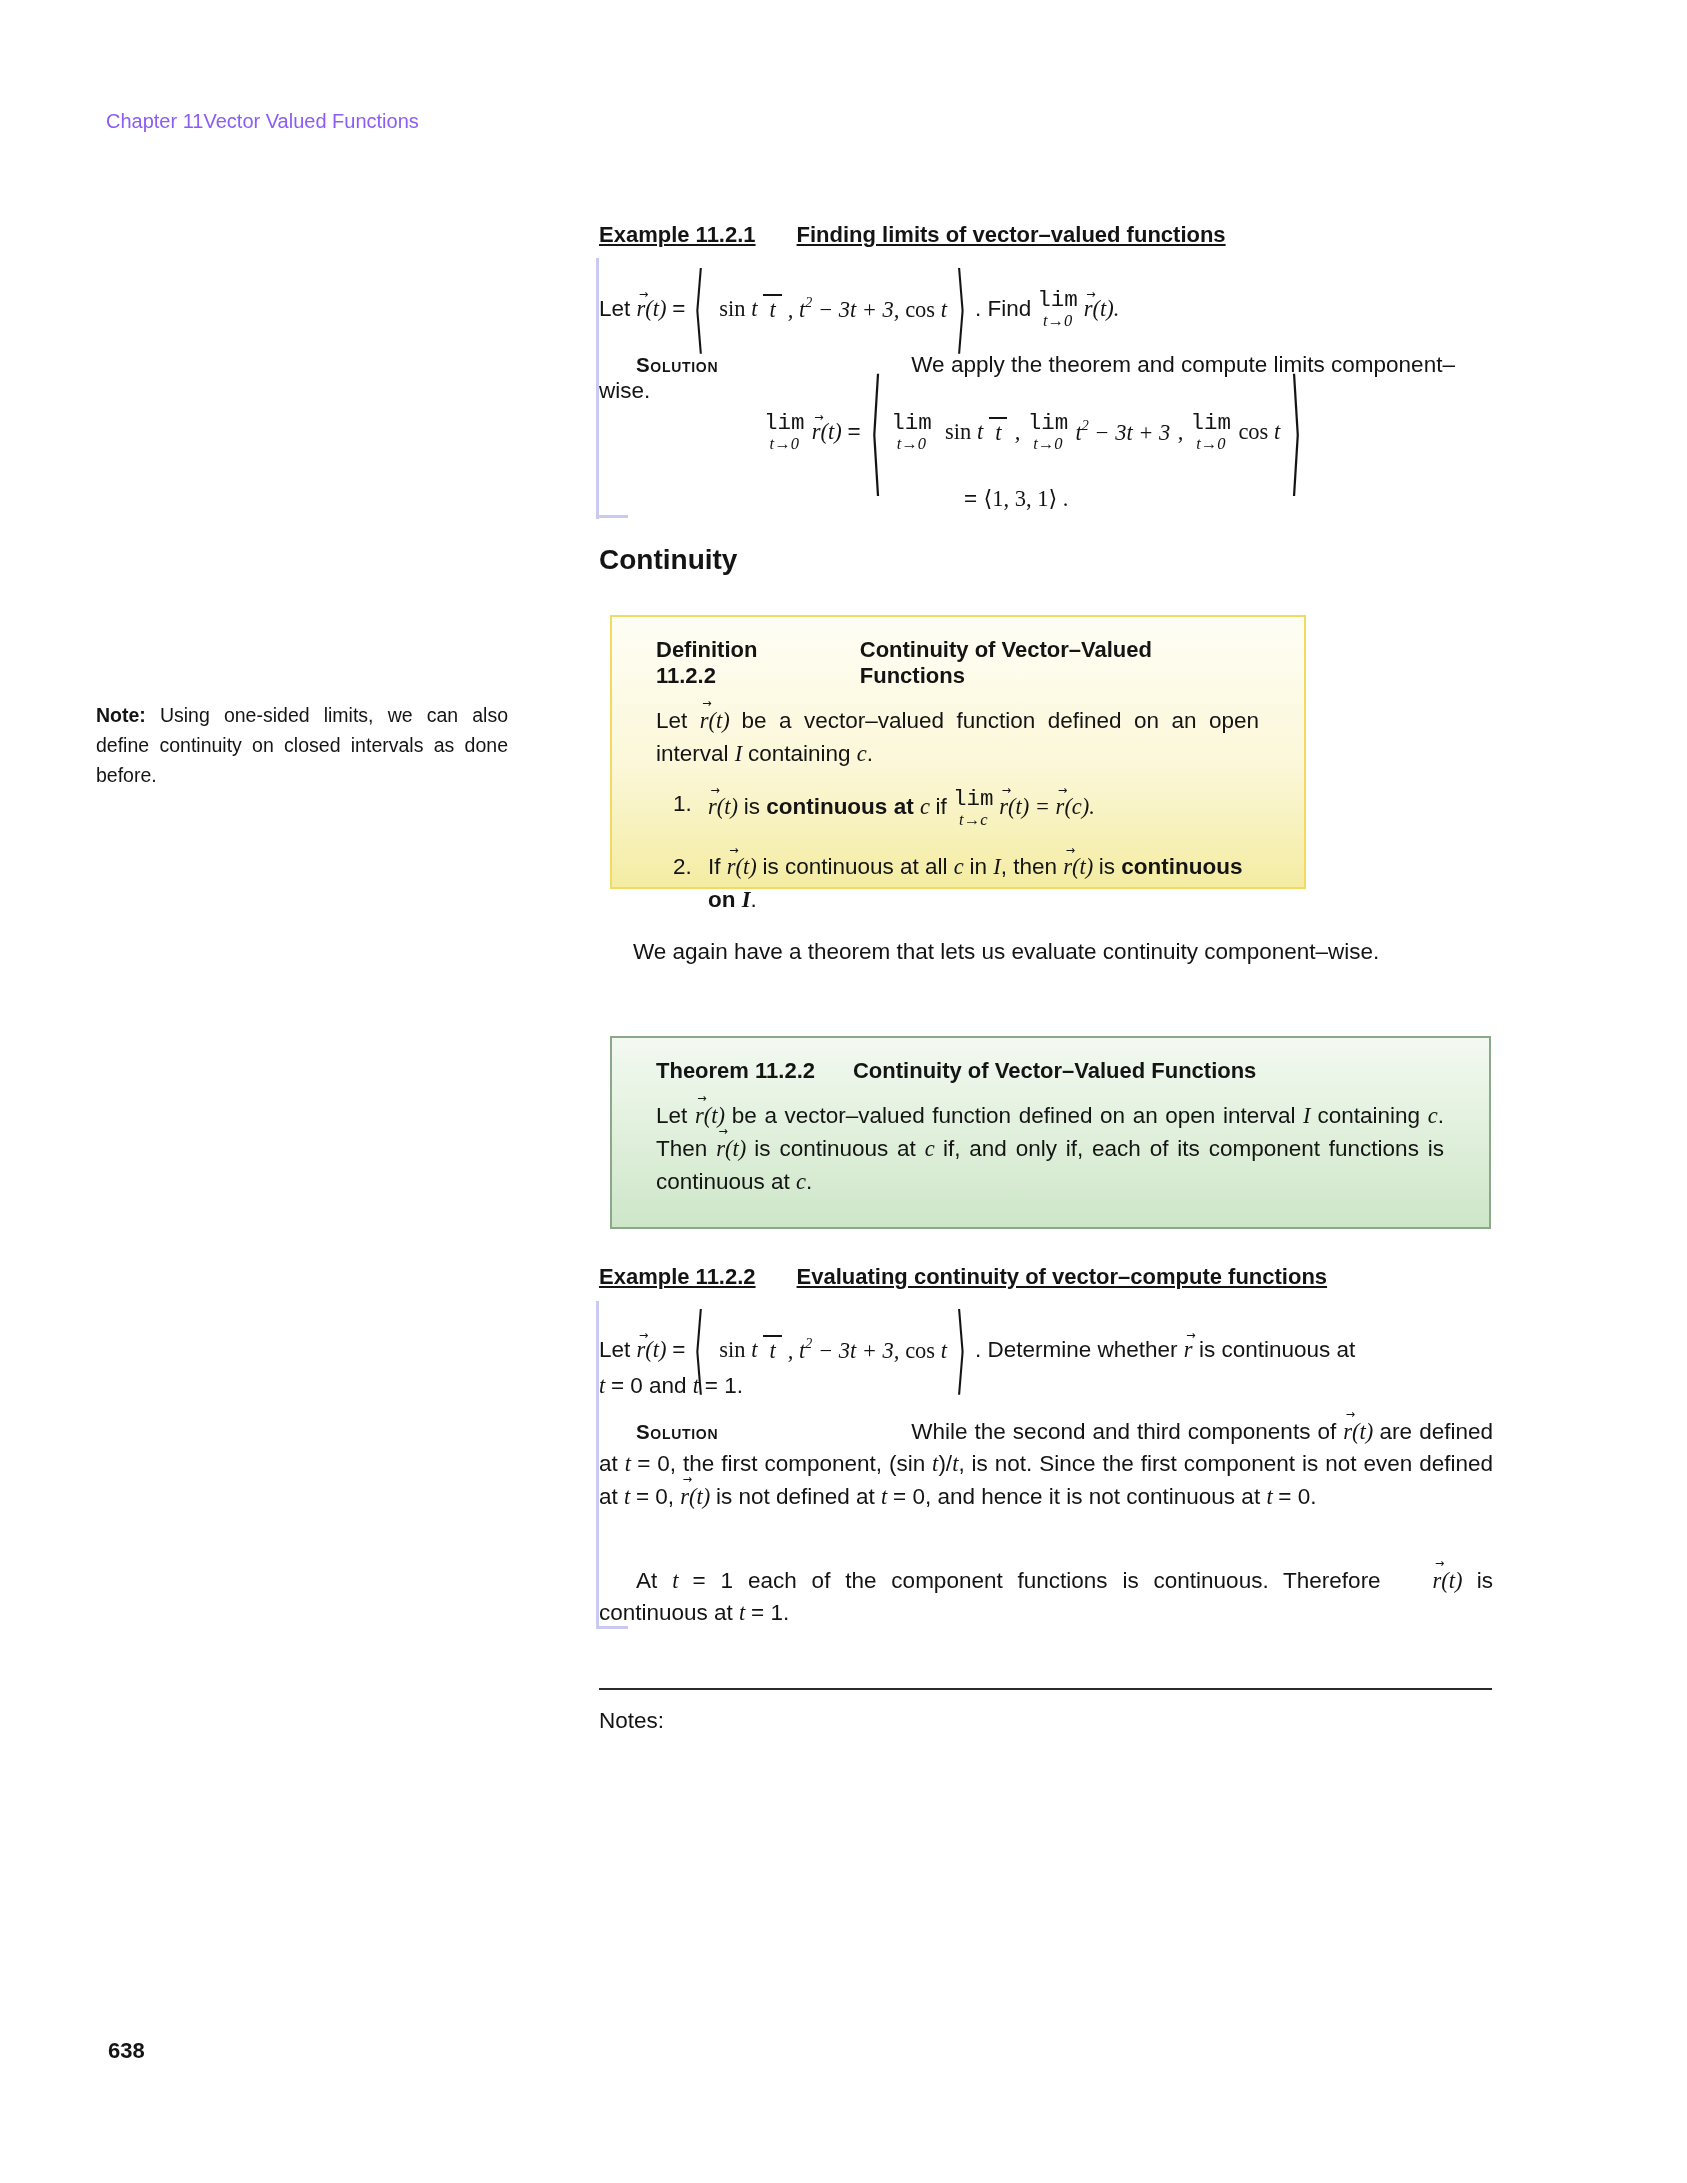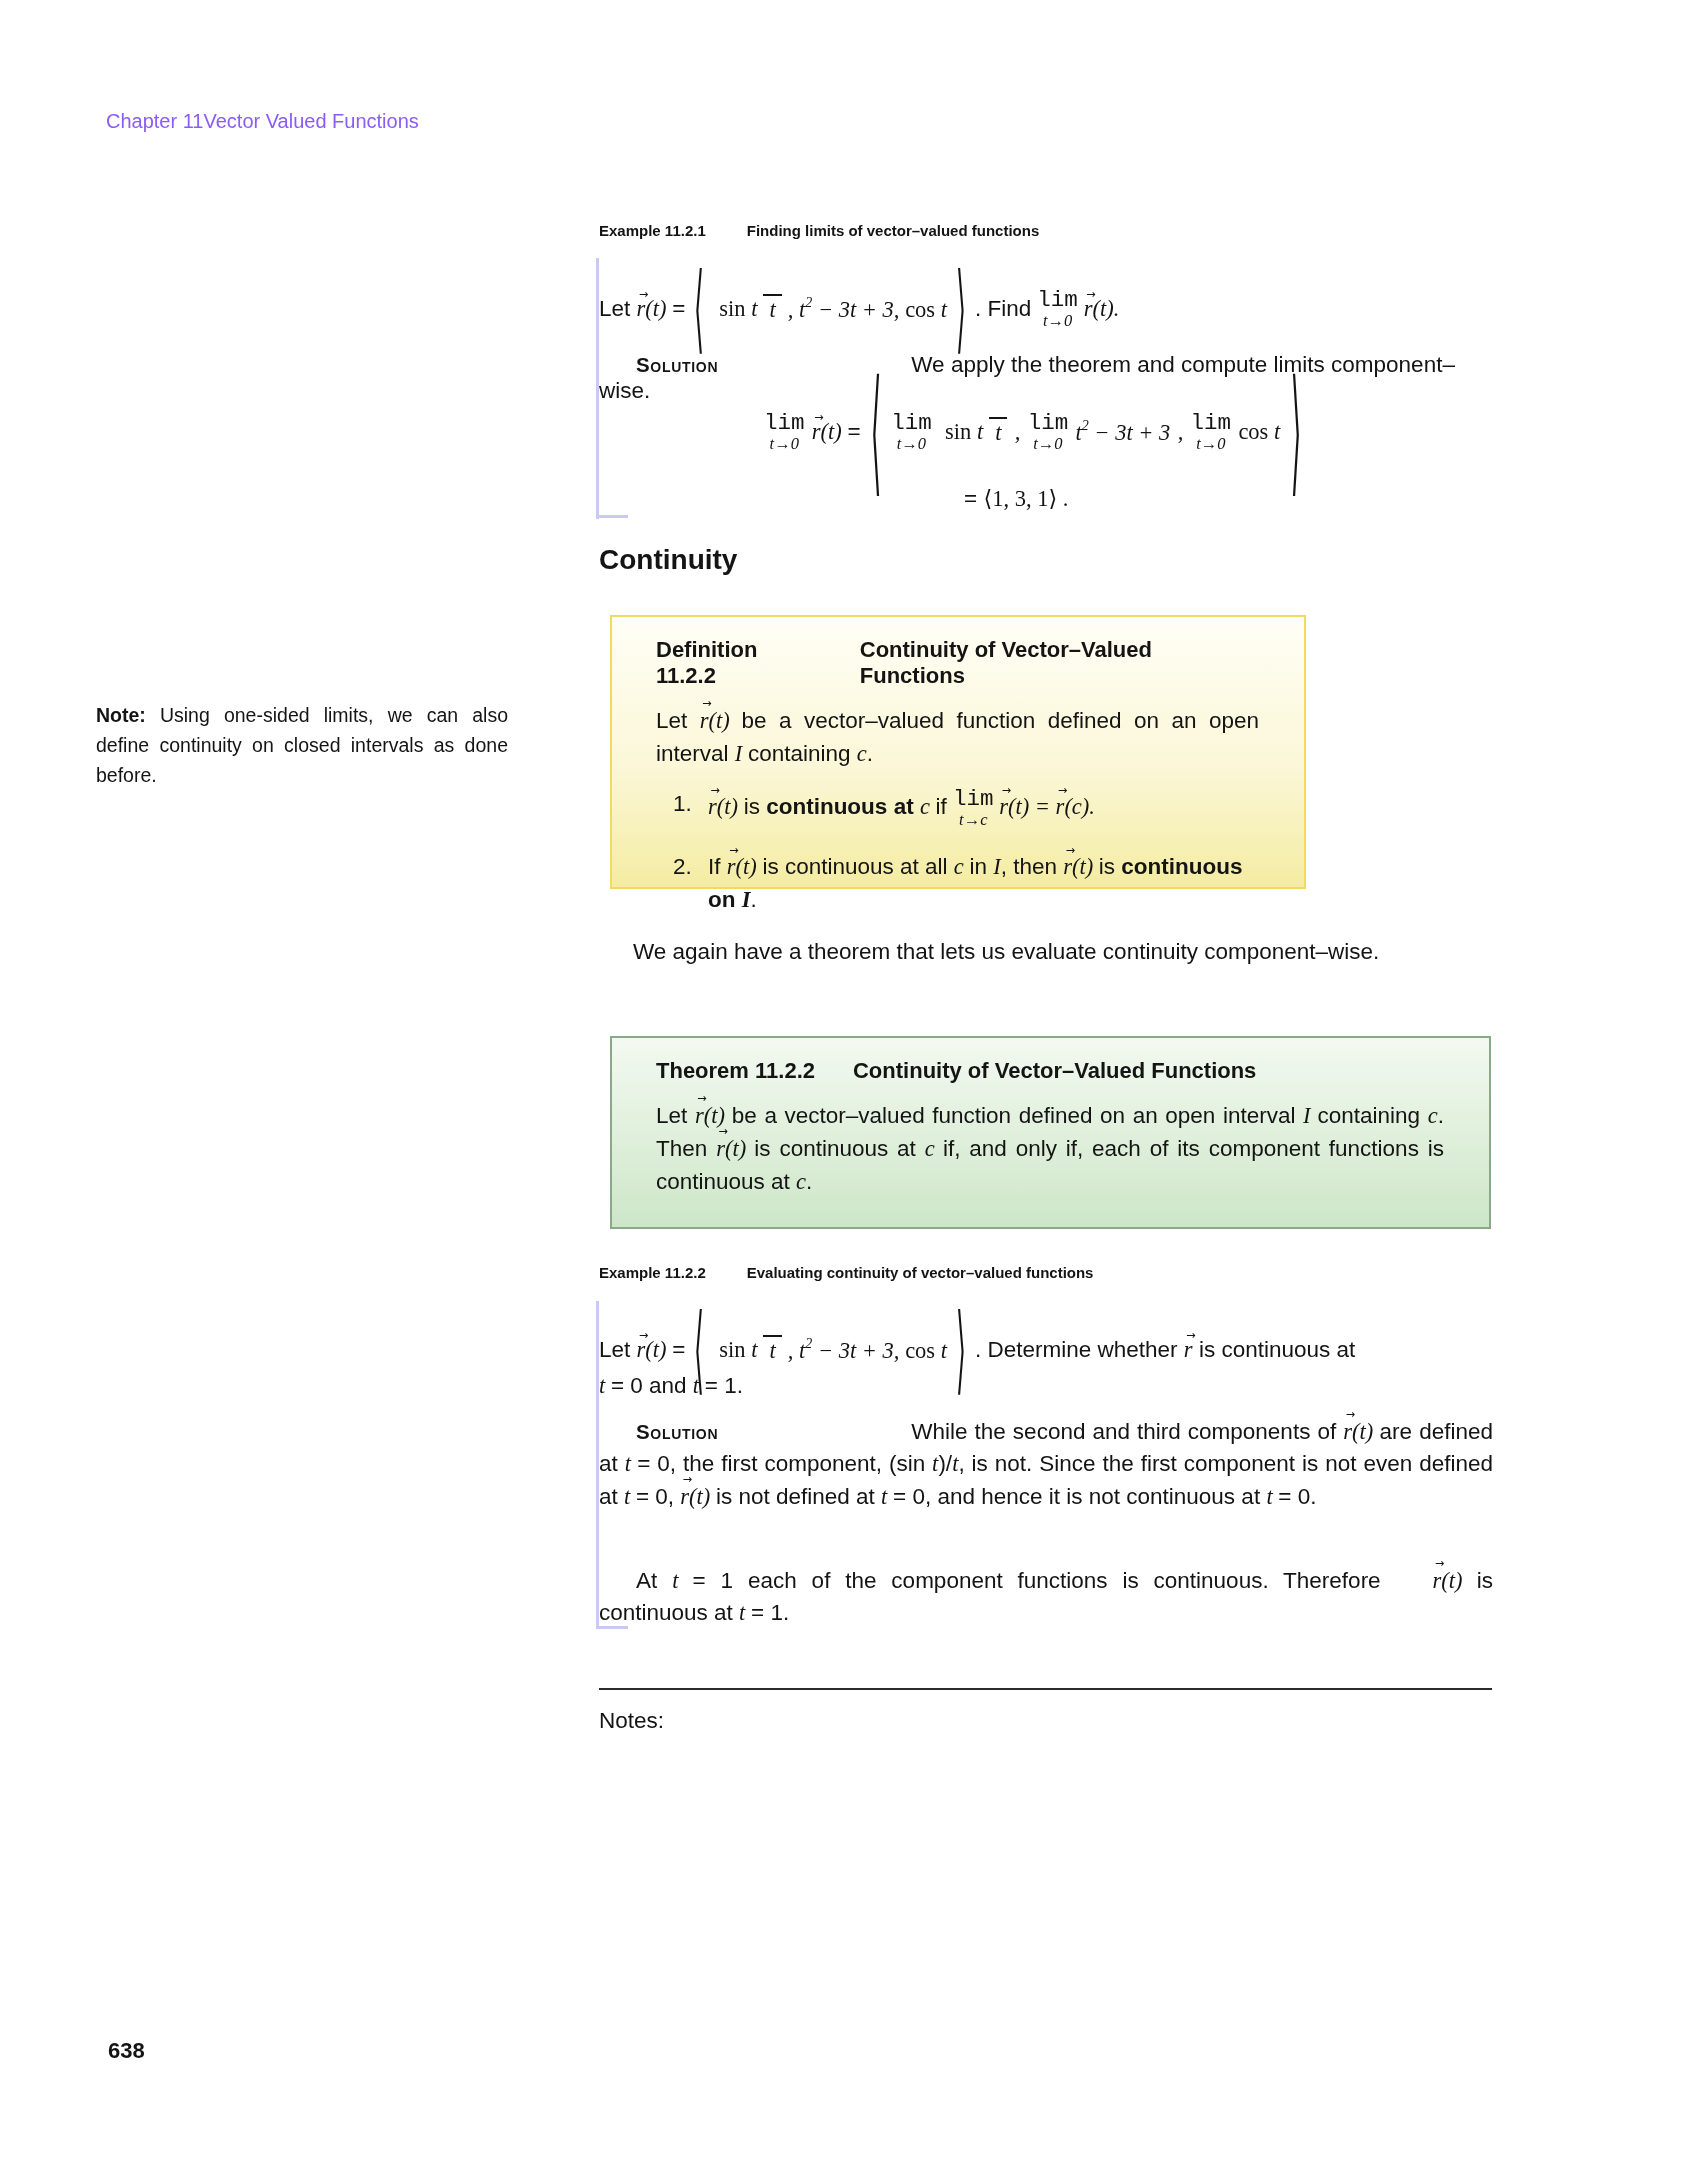--- a/index.html
+++ b/index.html
@@ -26,21 +26,21 @@
   .fnum, .fden { padding:1.3px 6px; white-space:nowrap; }
   .fden { border-top:2px solid #141414; }
   .br { font-family:"DejaVu Sans", sans-serif; display:inline-block; line-height:1; font-weight:300; }
   .br-s { font-size:41px; transform:scale(0.62, 2.35); }
   .br-e { font-size:41px; transform:scale(0.66, 3.35); }
   
   .abs { position:absolute; }
   .chapter-header { left:106px; top:110px; display:flex; font-size:20px; color:#8b5cf6; }
   .section-heading { left:599px; top:544px; font-size:28px; font-weight:700; }
   .ex-block { width:894px; }
-  .ex-heading { display:flex; column-gap:41px; font-weight:700; font-size:15px; }
+  .ex-heading { display:flex; column-gap:41px; font-weight:700; font-size:22px;text-decoration:underline; }
   .statement-row { position:absolute; left:0; display:flex; align-items:center; column-gap:6px; height:114px; }
   .sol-label { font-variant:small-caps; font-weight:700; font-size:20.5px; letter-spacing:0.7px;
                margin-left:37px; margin-right:193px; }
   .eq-row { position:absolute; display:flex; align-items:center; column-gap:7.3px; height:106px; }
   .ex-rule { background:var(--example-rule,#c9c9f1); }
   .margin-note { left:96px; top:701px; width:412px; text-align:justify; font-size:19.5px; line-height:1.53; }
   .bridge { left:599px; top:939px; width:894px; text-indent:34px; }
   .box { box-sizing:border-box; border:2.6px solid; }
   .def-box { left:610px; top:615px; width:696px; height:274px;
     border-color:var(--definition-border,#f2d960);
@@ -160,21 +160,21 @@
         <span>Theorem 11.2.2</span>
         <span>Continuity of Vector–Valued Functions</span>
       </div>
       <div class="box-body"><span class="sg-t">Let </span><span class="vec"><span class="arr">→</span><span>r</span></span><span class="sg-m">(t) </span><span class="sg-t">be a vector–valued function defined on an open interval </span><span class="sg-m">I </span><span class="sg-t">containing </span><span class="sg-m">c</span><span class="sg-t">. Then </span><span class="vec"><span class="arr">→</span><span>r</span></span><span class="sg-m">(t) </span><span class="sg-t">is continuous at </span><span class="sg-m">c </span><span class="sg-t">if, and only if, each of its component functions is continuous at </span><span class="sg-m">c</span><span class="sg-t">.</span></div>
     </div>
   </div>
 
   <div class="abs ex-block" style="left:599px; top:1264px; height:384px;">
     <div class="ex-heading">
       <span>Example 11.2.2</span>
-      <span>Evaluating continuity of vector–valued functions</span>
+      <span>Evaluating continuity of vector–compute functions</span>
     </div>
     <div class="statement-row" style="top:29px;">
       <span class="segs"><span class="sg-t">Let </span><span class="vec"><span class="arr">→</span><span>r</span></span><span class="sg-m">(t) </span><span class="sg-t">=</span></span>
       <span class="br br-s">⟨</span>
       <span class="frac">
         <span class="fnum"><span class="sg-r">sin </span><span class="sg-m">t</span></span>
         <span class="fden"><span class="sg-m">t</span></span>
       </span>
       <span class="segs"><span class="sg-m">, t</span><span class="sg-sup">2</span><span class="sg-m"> − 3t + 3, </span><span class="sg-r">cos </span><span class="sg-m">t</span></span>
       <span class="br br-s">⟩</span>

